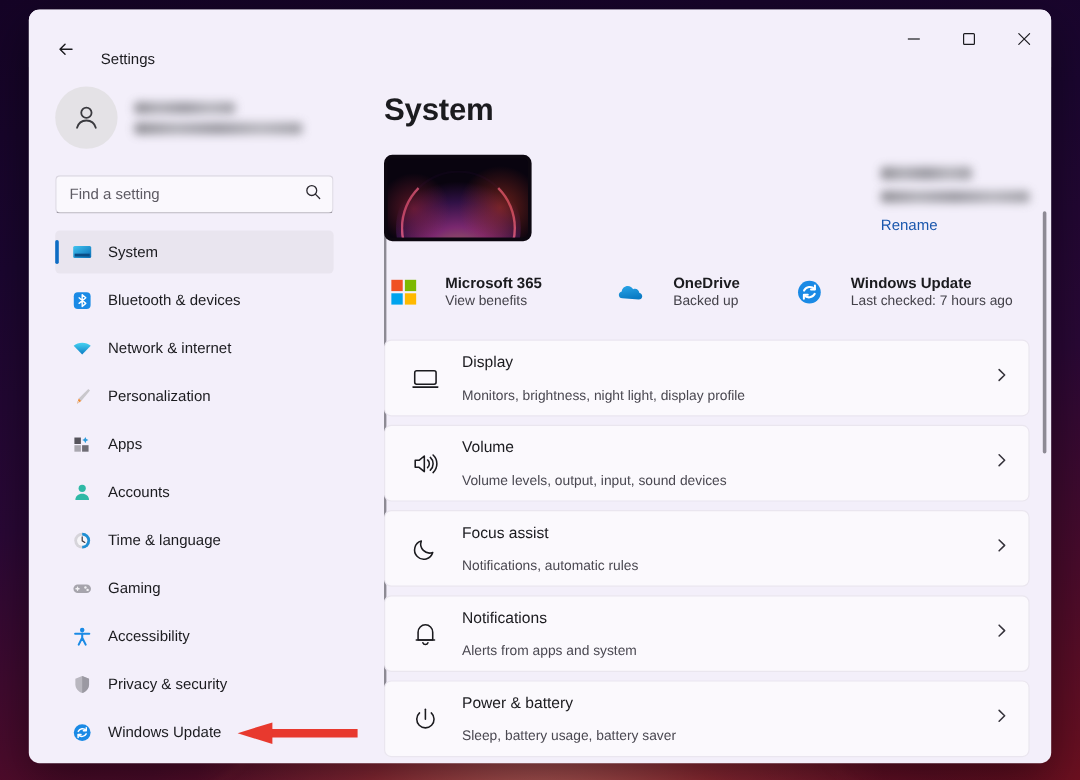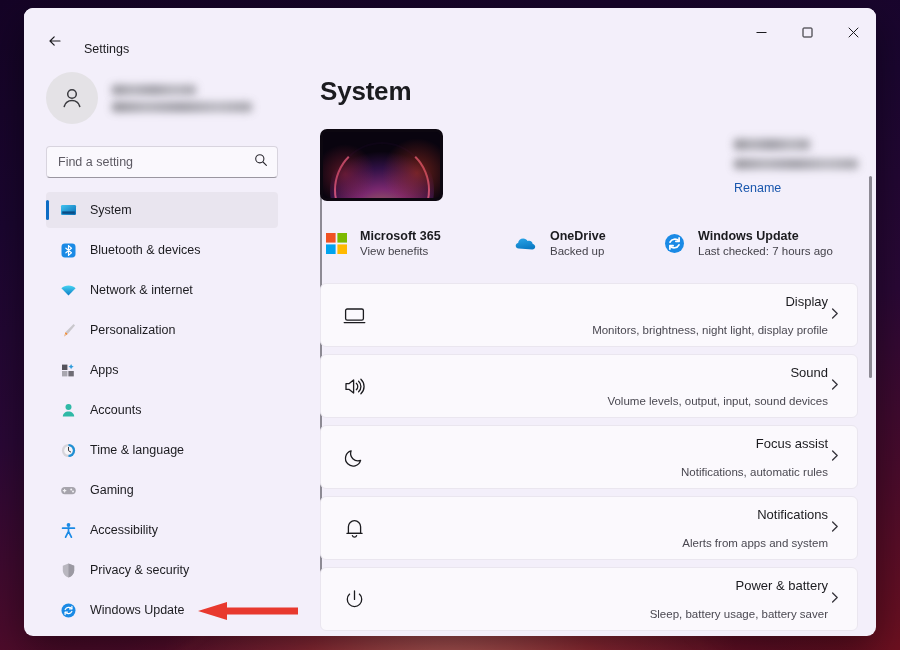--- a/index.html
+++ b/index.html
@@ -259,32 +259,32 @@
 
   
   .status-row {
     display: flex;
     margin-top: 24px;
     gap: 0;
   }
   .status-tile {
     display: flex;
     align-items: center;
-    gap: 12px;
+    gap: 23px;
     border-radius: 4px;
     padding: 4px 8px 4px 4px;
   }
   .st-m365 { width: 190px; }
   .st-onedrive { width: 148px; }
   .st-icon { width: 24px; height: 24px; flex-shrink: 0; display:flex; align-items:center; justify-content:center; }
   .st-title { font-size: 12.5px; font-weight: bold; color: #1b1b1f; }
   .st-sub { font-size: 11.5px; color: #44424a; margin-top: 2px; }
 
   
-  #rows { margin-top: 22px; text-align: right; }
+  #rows { margin-top: 22px; }
   .srow {
     height: 64px;
     background: #fbf9fd;
     border: 1px solid #eae6ef;
     border-radius: 6px;
     display: flex;
     align-items: center;
     padding: 0 16px 0 20px;
     margin-bottom: 7px;
   }
@@ -609,21 +609,21 @@
         <div class="srow">
           <span class="srow-ico">
             <svg width="23" height="23" viewBox="0 0 23 23" fill="none" stroke="currentColor" stroke-width="1.3">
               <path d="M3 8.6h3.2L10.6 5v13L6.2 14.4H3z" stroke-linejoin="round"></path>
               <path d="M13.3 8.3a4.2 4.2 0 0 1 0 6.4" stroke-linecap="round"></path>
               <path d="M15.6 6.2a7.2 7.2 0 0 1 0 10.6" stroke-linecap="round"></path>
               <path d="M17.9 4.2a10 10 0 0 1 0 14.6" stroke-linecap="round"></path>
             </svg>
           </span>
           <div class="srow-text">
-            <div class="srow-title">Sound</div>
+            <div class="srow-title">Volume</div>
             <div class="srow-sub">Volume levels, output, input, sound devices</div>
           </div>
           <span class="chev">
             <svg width="13" height="13" viewBox="0 0 13 13" fill="none" stroke="currentColor" stroke-width="1.3">
               <path d="M4.6 2l4.6 4.5-4.6 4.5" stroke-linecap="round" stroke-linejoin="round"></path>
             </svg>
           </span>
         </div>
 
         <div class="srow">

